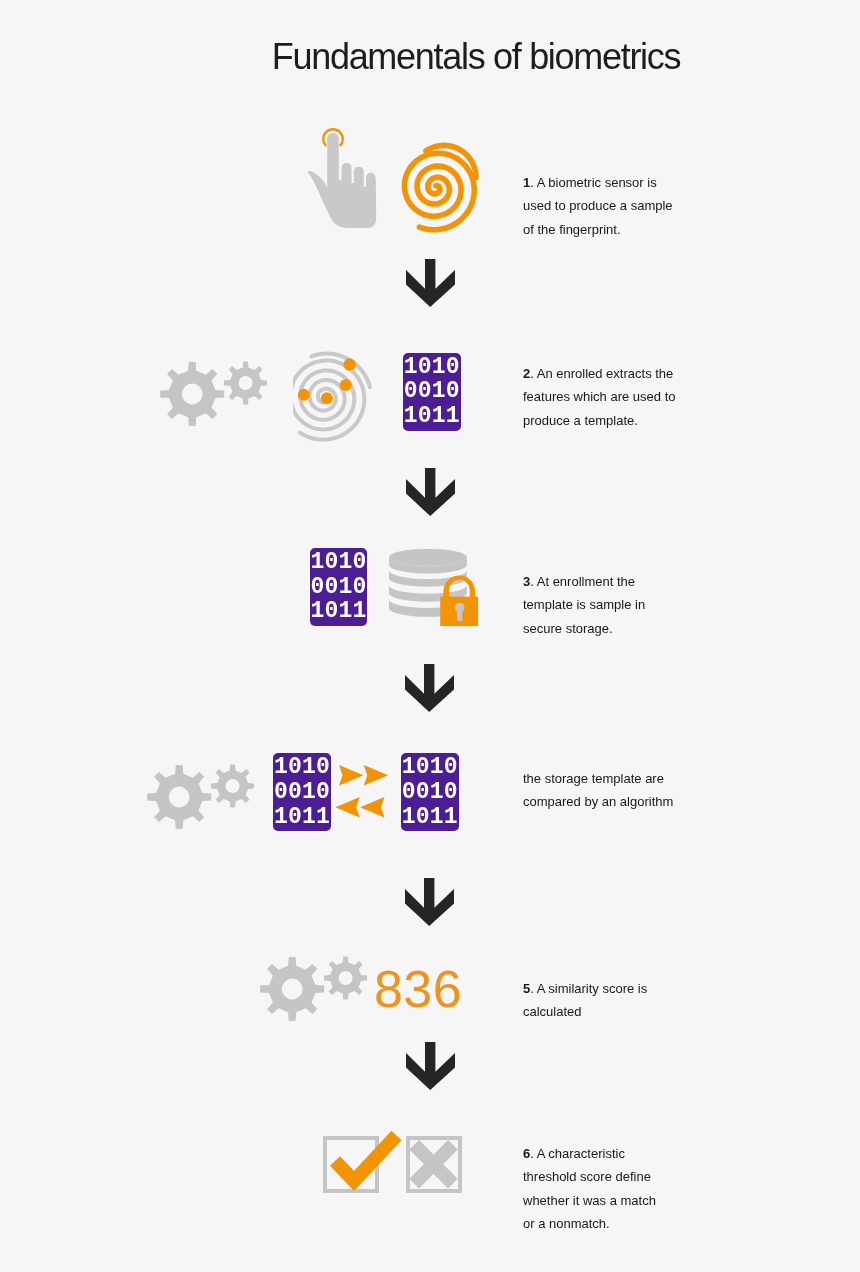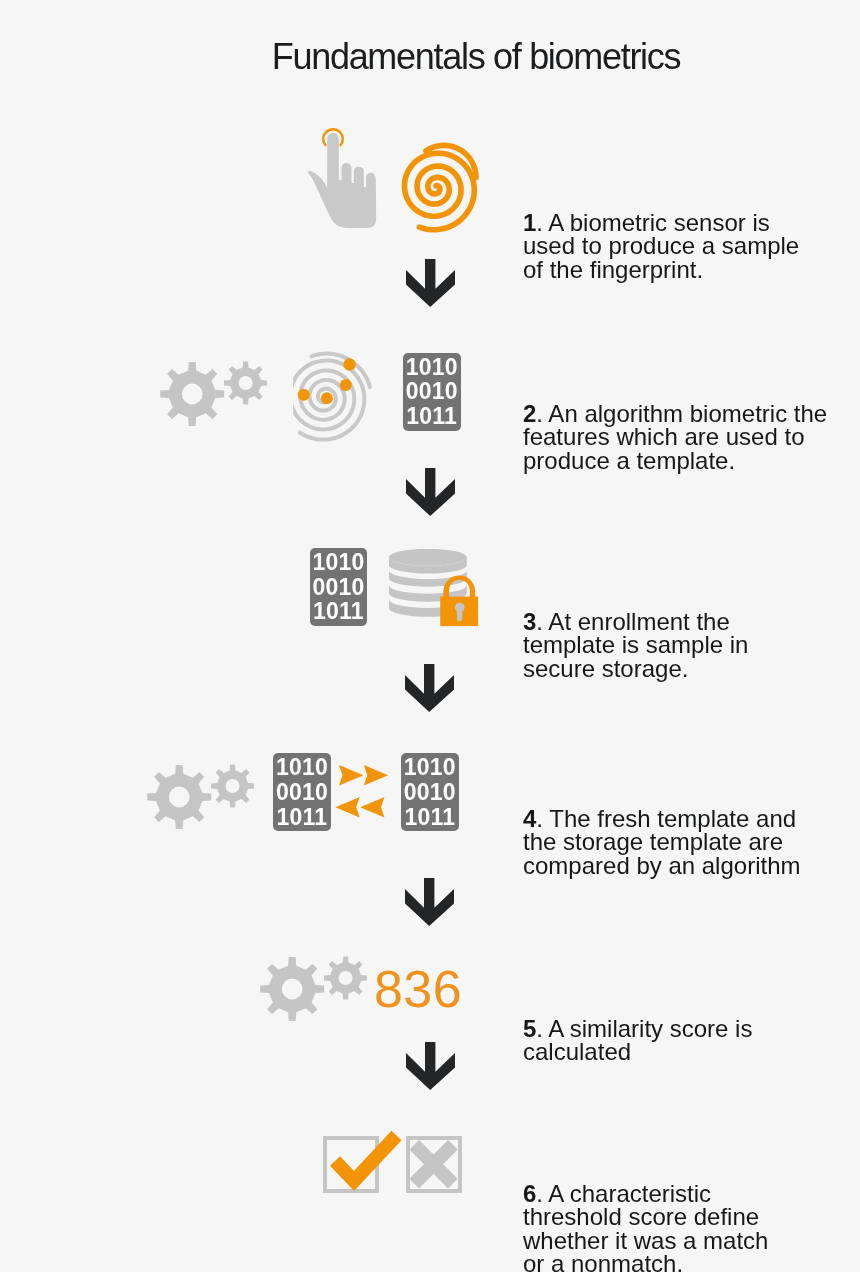--- a/index.html
+++ b/index.html
@@ -2,25 +2,25 @@
 <html><head>
 <meta charset="utf-8">
 <style>
   html,body{margin:0;padding:0;}
   body{width:860px;height:1272px;background:#f6f6f6;
        font-family:"Liberation Sans",sans-serif;position:relative;overflow:hidden;}
   .page{position:absolute;left:16px;top:0;width:860px;height:1272px;}
   #title{position:absolute;left:30px;top:35.5px;width:860px;text-align:center;
          font-size:36px;color:#1b1d1f;font-weight:400;line-height:42px;
          letter-spacing:-1.3px;}
-  .desc{position:absolute;left:507px;width:240px;font-size:24px;color:#16181a;font-weight:400;margin-top:40px;}
+  .desc{position:absolute;left:507px;width:240px;font-size:13px;color:#16181a;font-weight:400;}
   .dl{line-height:23.6px;white-space:nowrap;}
   .dl b{font-weight:700;}
   svg{display:block;position:absolute;}
-  .tmpl{position:absolute;background:#737373;border-radius:5px;}
+  .tmpl{position:absolute;background:#4c1d95;border-radius:5px;font-family:Liberation Mono, monospace;}
   .tmpl .row{color:#ffffff;font-weight:700;font-size:23px;line-height:24.6px;
              text-align:center;letter-spacing:0.2px;}
   #score{position:absolute;color:#f0921e;font-weight:400;font-size:52px;
          line-height:52px;letter-spacing:0.4px;}
   .cbox{position:absolute;border:4.6px solid #c5c5c5;box-sizing:border-box;}
 </style>
 </head>
 <body>
 
 <div class="page">
@@ -124,33 +124,32 @@
     <path d="M9.2 8.8L47.9 47.6M47.9 8.8L9.2 47.6" fill="none" stroke="#c5c5c5" stroke-width="13.6"></path>
   </svg>
 
   <div class="desc" style="top:170.5px">
     <div class="dl"><b>1</b><span>. A biometric sensor is</span></div>
     <div class="dl">used to produce a sample</div>
     <div class="dl">of the fingerprint.</div>
   </div>
 
   <div class="desc" style="top:361.5px">
-    <div class="dl"><b>2</b><span>. An algorithm biometric the</span></div>
+    <div class="dl"><b>2</b><span>. An enrolled extracts the</span></div>
     <div class="dl">features which are used to</div>
     <div class="dl">produce a template.</div>
   </div>
 
   <div class="desc" style="top:569.5px">
     <div class="dl"><b>3</b><span>. At enrollment the</span></div>
     <div class="dl">template is sample in</div>
     <div class="dl">secure storage.</div>
   </div>
 
   <div class="desc" style="top:766.5px">
-    <div class="dl"><b>4</b><span>. The fresh template and</span></div>
     <div class="dl">the storage template are</div>
     <div class="dl">compared by an algorithm</div>
   </div>
 
   <div class="desc" style="top:976.5px">
     <div class="dl"><b>5</b><span>. A similarity score is</span></div>
     <div class="dl">calculated</div>
   </div>
 
   <div class="desc" style="top:1141.5px">

